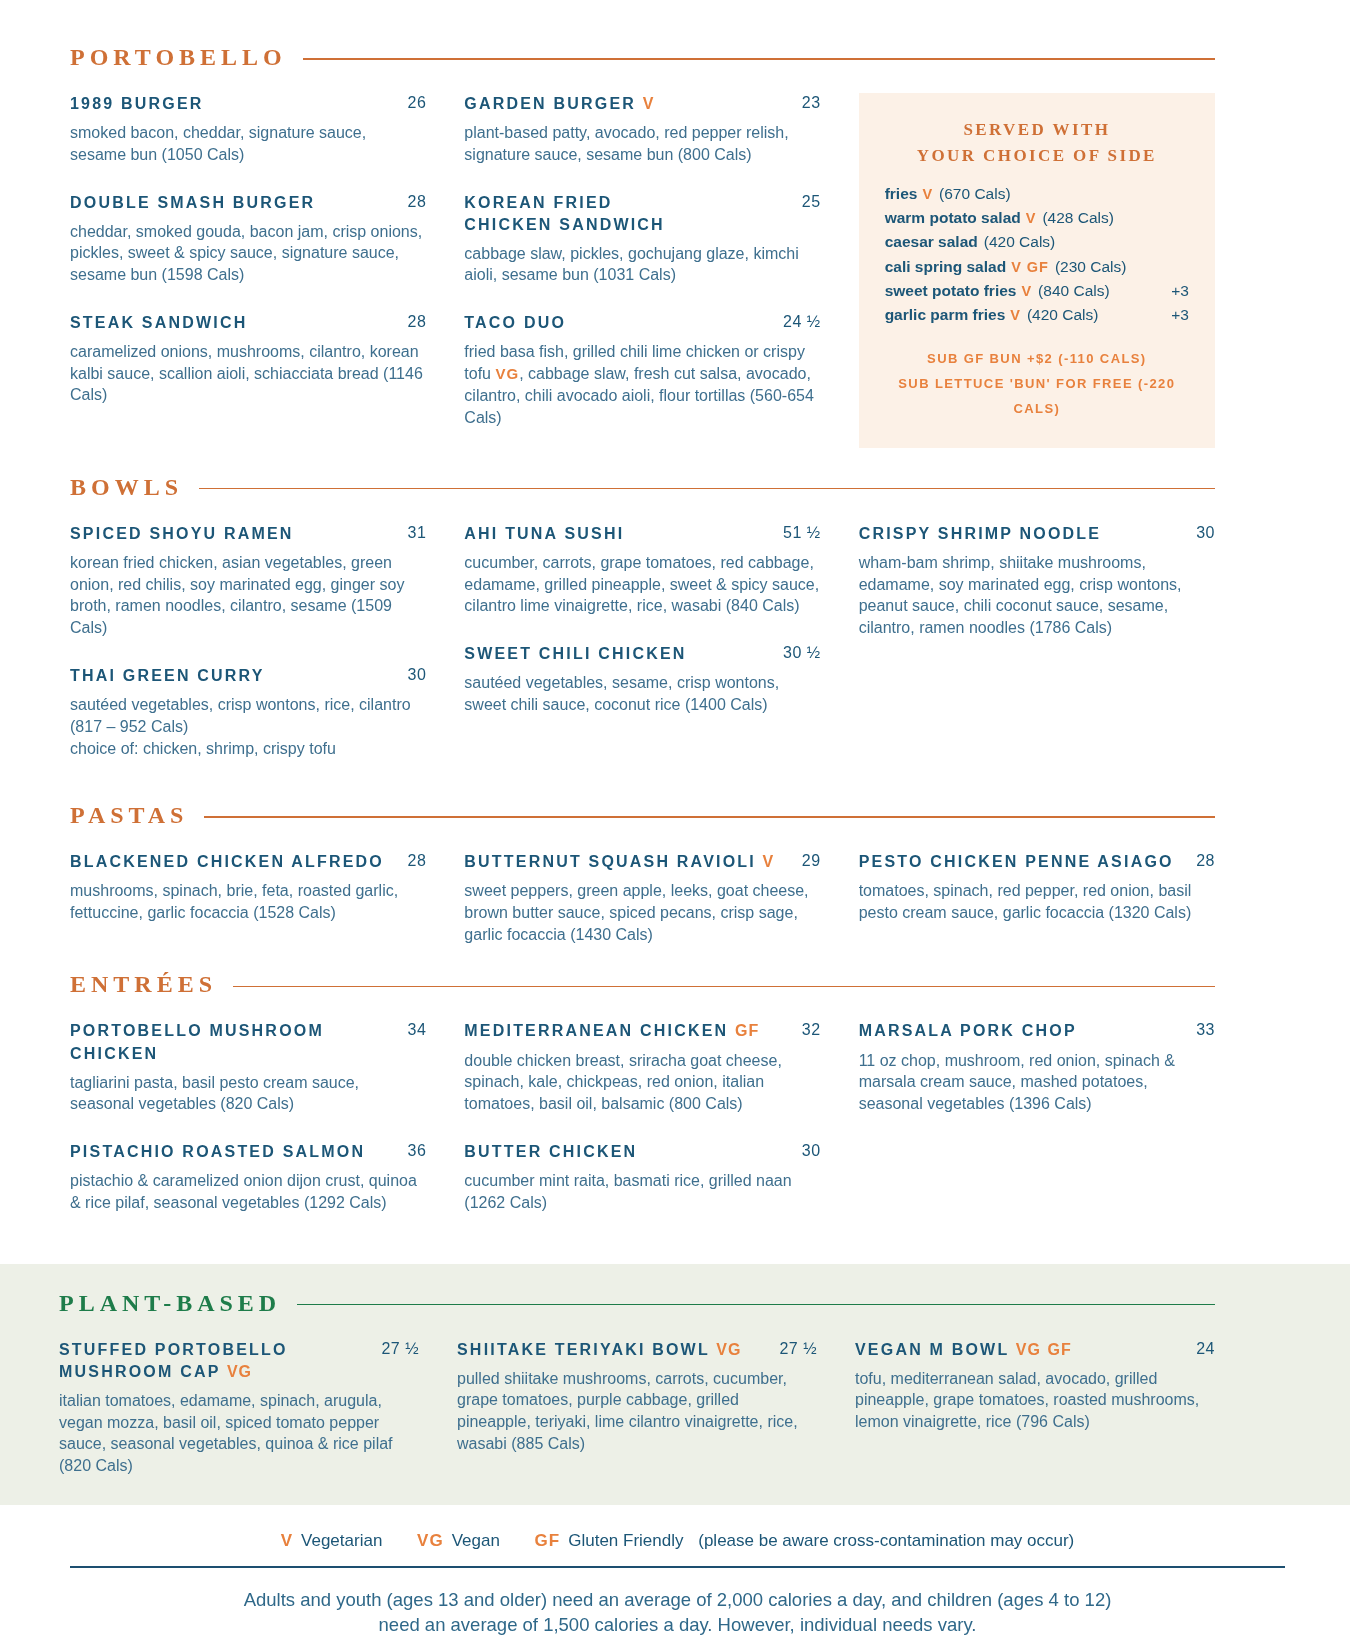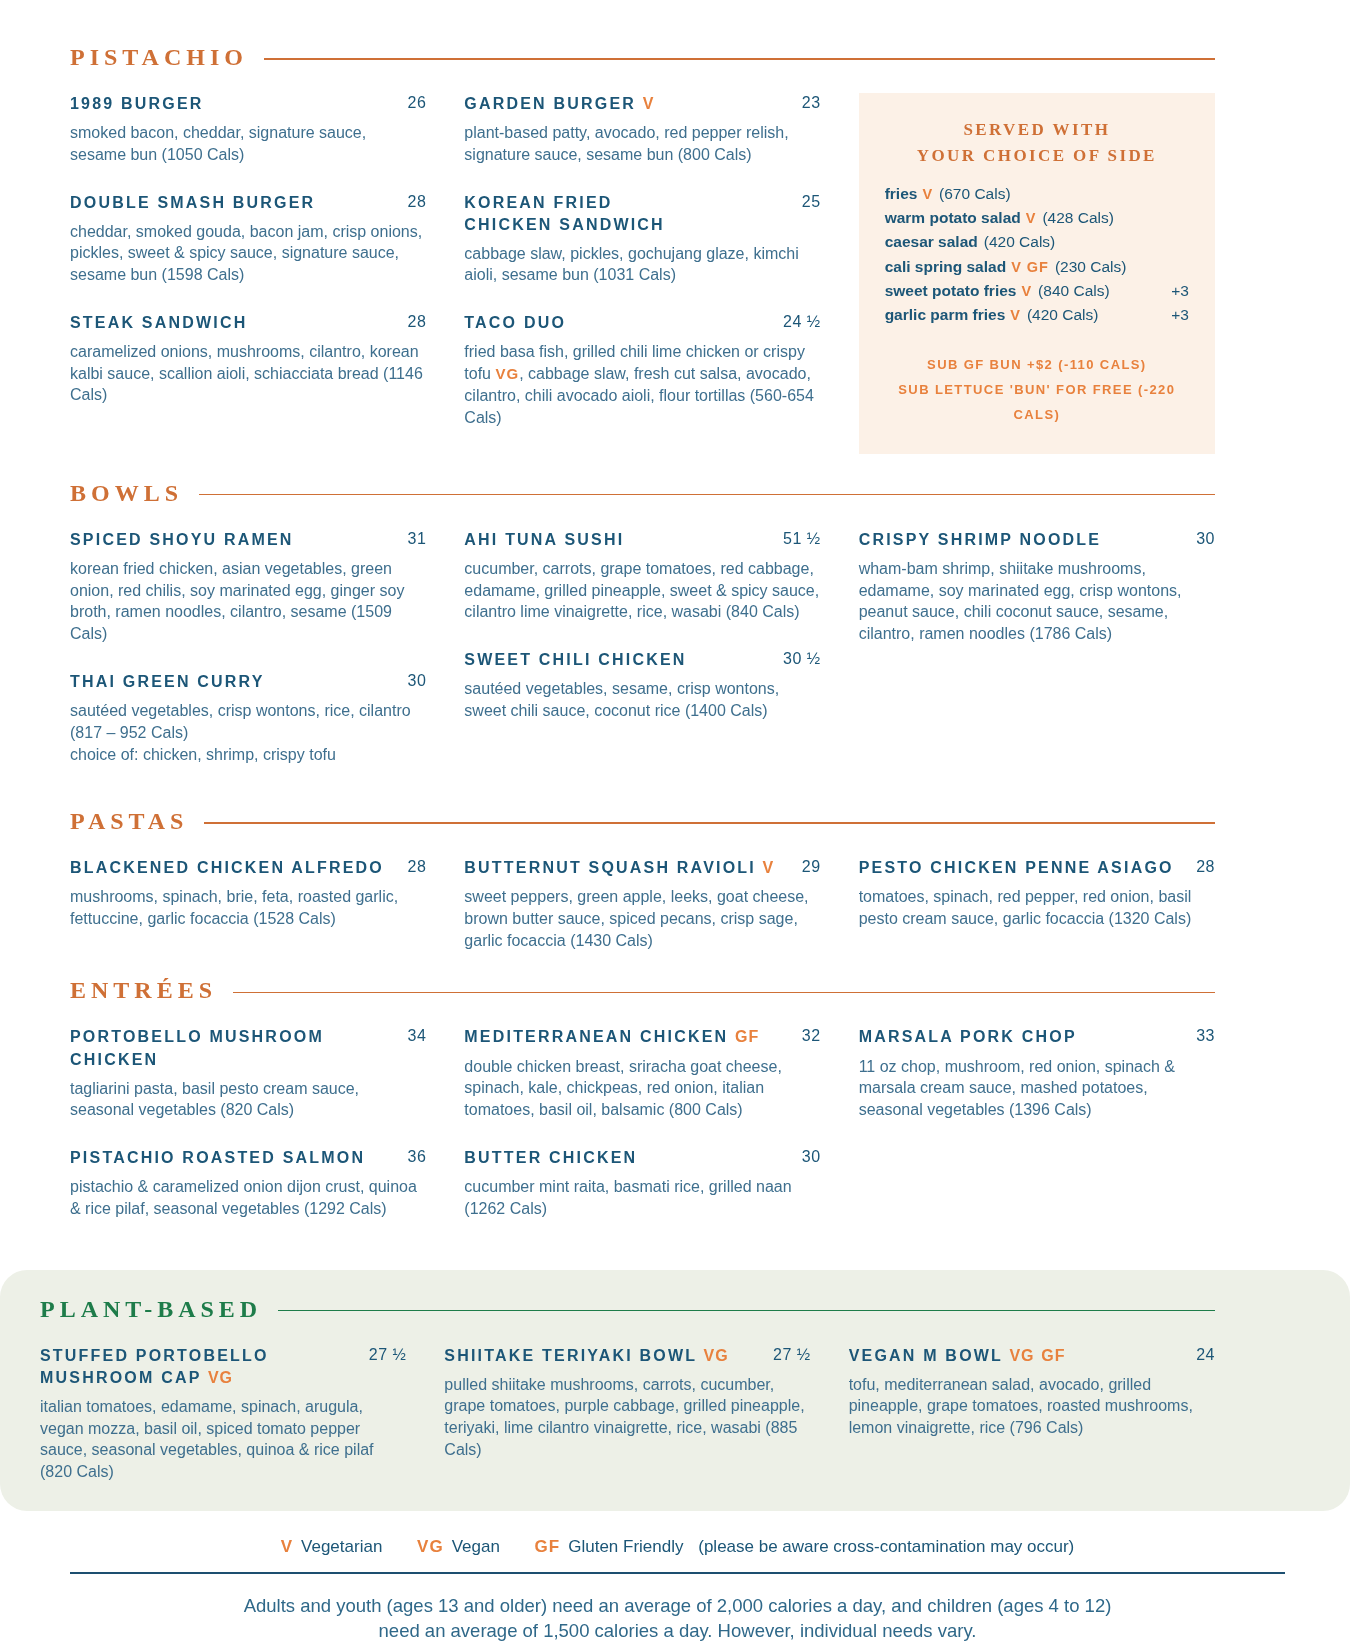--- a/index.html
+++ b/index.html
@@ -47,51 +47,50 @@
   .side-title {
     text-align:center; font-family:"Liberation Serif", serif; font-weight:700;
     font-size:17px; letter-spacing:2.4px; color: var(--section-heading, #cf7036);
     line-height:1.55; white-space:pre-line; margin-bottom:12px;
   }
   .side-row { display:flex; align-items:baseline; font-size:15.5px; color: var(--item-name, #1c5677); line-height:1.57; }
   .side-row .sname { font-weight:700; }
   .side-row .badge { margin-left:5px; font-size:14.5px; }
   .side-row .scals { margin-left:6px; }
   .side-row .sext { margin-left:auto; font-weight:400; }
-  .side-notes { margin-top:24px; text-align:center; }
+  .side-notes { margin-top:18px; text-align:center; }
   .side-note { font-size:13px; font-weight:700; letter-spacing:1.4px; color: var(--badge, #e8813d); line-height:1.95; }
 
   
   .s1 { margin-top:26px; }
   .s2 { margin-top:42px; }
   .s3 { margin-top:26px; }
   .band {
     background: var(--plant-band-bg, #edf0e7);
     margin:50px -135px 0 -70px;
-    padding:26px 135px 28px 40px;
-    border-radius:27px;
+    padding:26px 135px 28px 59px;
   }
 
   
   .footer { padding:0 65px 0 70px; }
   .legend { margin-top:26px; text-align:center; font-size:17px; color: var(--item-name, #1c5677); }
   .legend .badge { margin-right:8px; }
   .legend .lbl { margin-right:30px; }
   .legend .lnote { margin-left:10px; }
   .footer-rule { margin-top:15px; height:2px; background: var(--footer-rule, #1d4f70); }
   .f-line1 { margin-top:20px; text-align:center; font-size:18.5px; line-height:1.35; color: var(--footer-text, #2f6889); }
   .f-line3 { margin-top:12px; text-align:center; font-size:15.5px; color: var(--footer-text, #2f6889); }
 </style>
 </head>
 <body>
 
 <main class="page" id="menu-main">
     <section class="sec s0">
       <div class="sec-head">
-        <h2 class="sec-title">PISTACHIO</h2>
+        <h2 class="sec-title">PORTOBELLO</h2>
         <div class="sec-rule"></div>
       </div>
       <div class="cols">
         <div class="col">
           <div class="item">
             <div class="item-head">
               <h3 class="item-name"><span class="nm">1989 BURGER</span></h3>
               <span class="price">26</span>
             </div>
             <p class="desc"><span>smoked bacon, cheddar, signature sauce, sesame bun (1050 Cals)</span></p>

